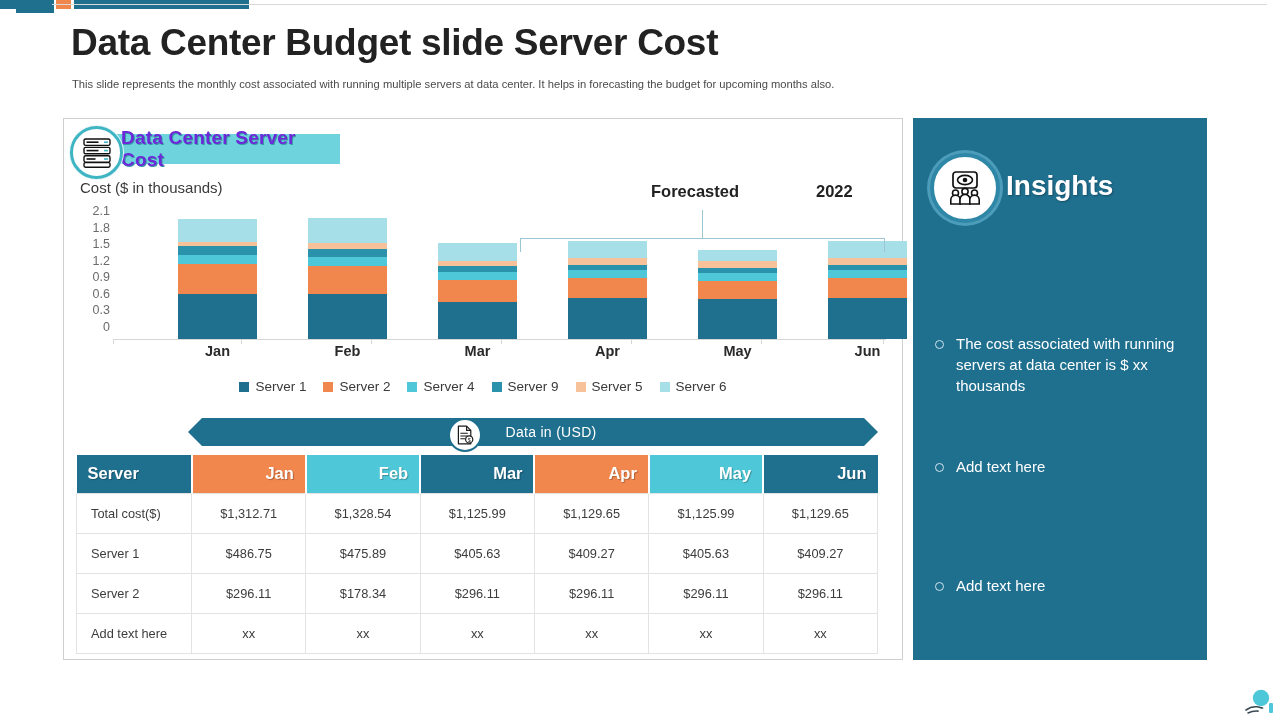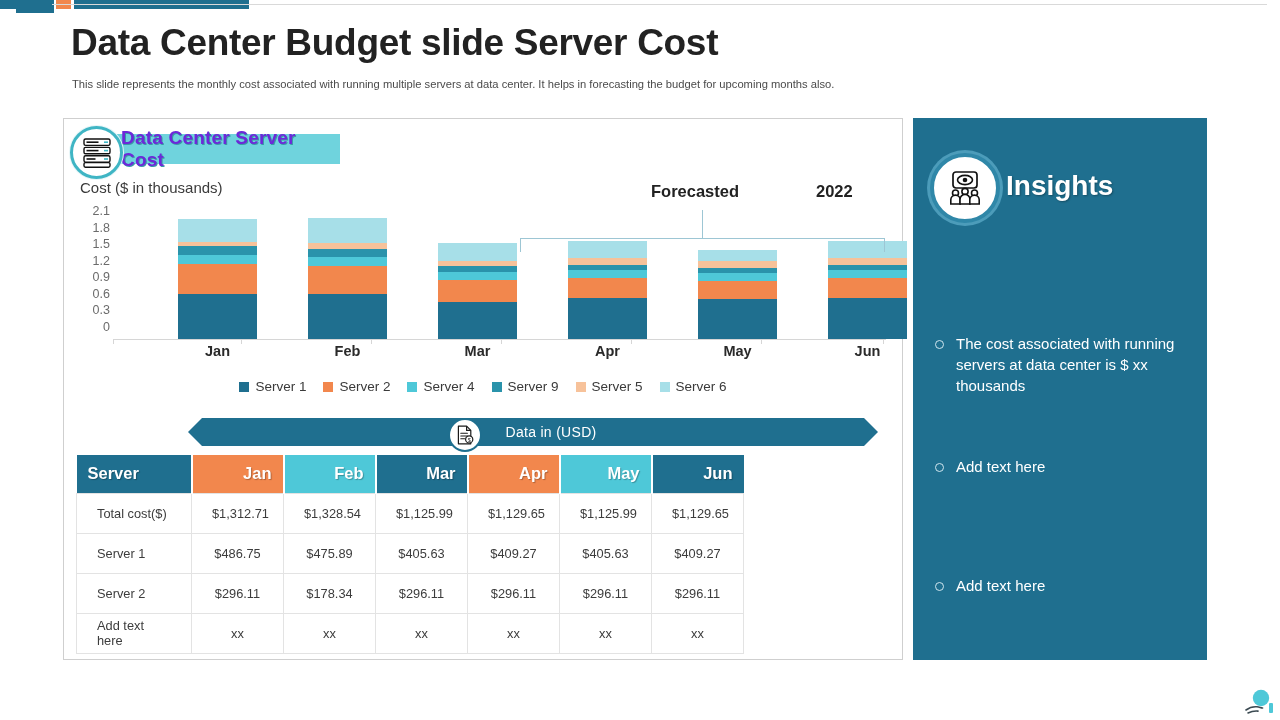--- a/index.html
+++ b/index.html
@@ -115,33 +115,33 @@
     font-size:14px;color:#ffffff;letter-spacing:0.3px;padding-left:36px;
   }
   .ribbon-circle{
     position:absolute;left:448px;top:418px;width:30px;height:30px;border-radius:50%;
     background:#ffffff;border:2px solid #1f6f8f;
     display:flex;align-items:center;justify-content:center;
   }
 
   
   table.cost{
-    position:absolute;left:76px;top:455px;width:668px;
+    position:absolute;left:76px;top:455px;width:802px;
     border-collapse:collapse;table-layout:fixed;
   }
   table.cost th{
     height:38px;font-size:16.5px;font-weight:bold;color:#ffffff;
     text-shadow:1px 1px 1px rgba(0,0,0,0.28);
     padding:0 11px;box-sizing:border-box;border-right:2px solid #ffffff;
   }
   table.cost th.first{text-align:left;}
   table.cost th.num{text-align:right;}
   table.cost td{
     height:40px;font-size:12.8px;color:#3c3c3c;
-    padding:0 20px;box-sizing:border-box;
+    padding:0 14px;box-sizing:border-box;
     border:1px solid #e3e3e3;
   }
   table.cost td.label{text-align:left;}
   table.cost td.num{text-align:center;}
 </style>
 </head>
 <body>
 
 <div class="deco-wrap">
   <div class="deco-bar" style="left:0;width:26px;background:#1f6f8f;"></div>

